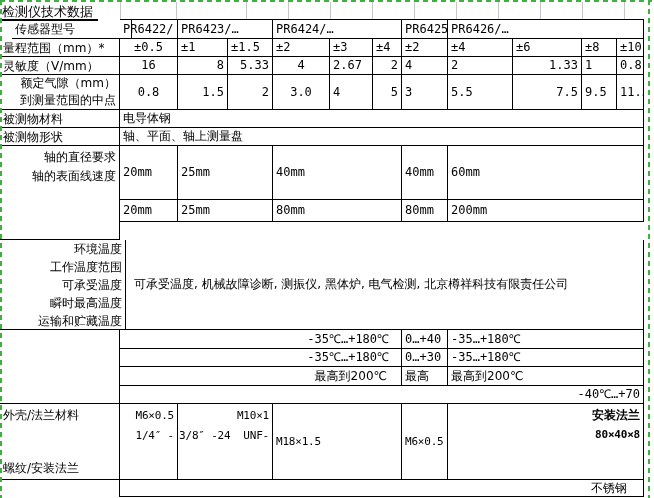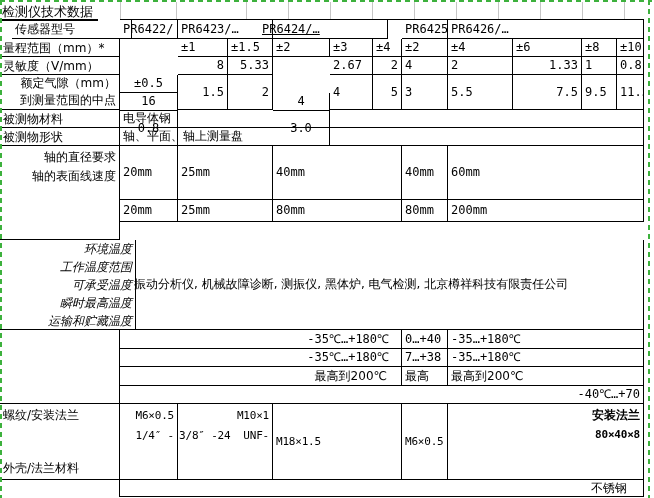--- a/index.html
+++ b/index.html
@@ -14,21 +14,21 @@
   }
   .cell{
     position:absolute;box-sizing:border-box;display:flex;align-items:center;
     overflow:hidden;font-size:12px;line-height:15px;white-space:pre;
     border-right:1px solid var(--border);border-bottom:1px solid var(--border);
     padding:0 3px;
   }
   .mono{font-family:"DejaVu Sans Mono",monospace;}
   .sans{font-family:"DejaVu Sans",sans-serif;}
   .left{justify-content:flex-start;}
-  .center{justify-content:center;padding:0 1px;margin-top:36px;}
+  .center{justify-content:center;padding:0 1px;}
   .right{justify-content:flex-end;}
   .nb{border-bottom:none;}
   .col2{flex-direction:column;align-items:flex-end;justify-content:flex-start;}
   .label{font-size:12px;line-height:18px;}
   .line{position:absolute;background:var(--border);}
   .gridline{position:absolute;background:var(--grid);width:1px;}
   .gdash-h{position:absolute;height:2px;background:repeating-linear-gradient(90deg,var(--green) 0 5px,transparent 5px 9px);}
   .gdash-v{position:absolute;width:2px;background:repeating-linear-gradient(180deg,var(--green) 0 5px,transparent 5px 9px);}
   .title{
     position:absolute;left:2px;top:3px;width:96px;height:16px;
@@ -56,21 +56,21 @@
   <div class="gridline" style="left:582px;top:2px;height:17px;"></div>
   <div class="gridline" style="left:624px;top:2px;height:17px;"></div>
 
   <div class="title">检测仪技术数据</div>
 
   <div class="line" style="left:120px;top:19px;width:524px;height:1px;"></div>
 
   <div class="cell label left" style="left:0;top:20px;width:120px;height:19px;margin-left:12px;">传感器型号</div>
   <div class="cell mono left" style="left:120px;top:20px;width:58px;height:19px;">PR6422/</div>
   <div class="cell mono left" style="left:178px;top:20px;width:95px;height:19px;">PR6423/…</div>
-  <div class="cell mono left" style="left:259px;top:20px;width:129px;height:19px;text-decoration:underline;">PR6424/…</div>
+  <div class="cell mono left" style="left:273px;top:20px;width:129px;height:19px;">PR6424/…</div>
   <div class="cell mono left" style="left:402px;top:20px;width:46px;height:19px;">PR6425</div>
   <div class="cell mono left" style="left:448px;top:20px;width:196px;height:19px;">PR6426/…</div>
 
   <div class="cell label left" style="left:0;top:39px;width:120px;height:18px;">量程范围（mm）*</div>
   <div class="cell mono center" style="left:120px;top:39px;width:58px;height:18px;">±0.5</div>
   <div class="cell mono left" style="left:178px;top:39px;width:50px;height:18px;">±1</div>
   <div class="cell mono left" style="left:228px;top:39px;width:45px;height:18px;">±1.5</div>
   <div class="cell mono left" style="left:273px;top:39px;width:57px;height:18px;">±2</div>
   <div class="cell mono left" style="left:330px;top:39px;width:43px;height:18px;">±3</div>
   <div class="cell mono left" style="left:373px;top:39px;width:29px;height:18px;">±4</div>
@@ -126,48 +126,48 @@
   <div class="cell mono left" style="left:402px;top:146px;width:46px;height:54px;">40mm</div>
   <div class="cell mono left" style="left:448px;top:146px;width:196px;height:54px;">60mm</div>
 
   <div class="cell mono left" style="left:120px;top:200px;width:58px;height:22px;">20mm</div>
   <div class="cell mono left" style="left:178px;top:200px;width:95px;height:22px;">25mm</div>
   <div class="cell mono left" style="left:273px;top:200px;width:129px;height:22px;">80mm</div>
   <div class="cell mono left" style="left:402px;top:200px;width:46px;height:22px;">80mm</div>
   <div class="cell mono left" style="left:448px;top:200px;width:196px;height:22px;">200mm</div>
 
 
-  <div class="cell label col2" style="left:0;top:240px;width:136px;height:90px;line-height:18px;font-style:italic;">
+  <div class="cell label col2" style="left:0;top:240px;width:126px;height:90px;line-height:18px;">
     <div>环境温度</div>
     <div>工作温度范围</div>
     <div>可承受温度</div>
     <div>瞬时最高温度</div>
     <div>运输和贮藏温度</div>
   </div>
-  <div class="cell sans left" style="left:120px;top:240px;width:524px;height:90px;padding-left:14px;">振动分析仪, 机械故障诊断, 测振仪, 黑体炉, 电气检测, 北京樽祥科技有限责任公司</div>
+  <div class="cell sans left" style="left:120px;top:240px;width:524px;height:90px;padding-left:14px;">可承受温度, 机械故障诊断, 测振仪, 黑体炉, 电气检测, 北京樽祥科技有限责任公司</div>
 
   <div class="cell mono right" style="left:120px;top:330px;width:282px;height:19px;padding-right:12px;">-35℃…+180℃</div>
   <div class="cell mono left" style="left:402px;top:330px;width:46px;height:19px;">0…+40</div>
   <div class="cell mono left" style="left:448px;top:330px;width:196px;height:19px;">-35…+180℃</div>
 
   <div class="cell mono right" style="left:120px;top:349px;width:282px;height:18px;padding-right:12px;">-35℃…+180℃</div>
-  <div class="cell mono left" style="left:402px;top:349px;width:46px;height:18px;">7…+38</div>
+  <div class="cell mono left" style="left:402px;top:349px;width:46px;height:18px;">0…+30</div>
   <div class="cell mono left" style="left:448px;top:349px;width:196px;height:18px;">-35…+180℃</div>
 
   <div class="cell sans right" style="left:120px;top:367px;width:282px;height:19px;padding-right:14px;">最高到200℃</div>
   <div class="cell sans left" style="left:402px;top:367px;width:46px;height:19px;">最高</div>
   <div class="cell sans left" style="left:448px;top:367px;width:196px;height:19px;">最高到200℃</div>
 
   <div class="cell mono right" style="left:120px;top:386px;width:524px;height:18px;">-40℃…+70</div>
 
   <div class="cell" style="left:0;top:330px;width:120px;height:74px;"></div>
 
   <div class="cell label" style="left:0;top:404px;width:120px;height:76px;flex-direction:column;align-items:flex-start;justify-content:space-between;padding-top:2px;padding-bottom:2px;">
+    <div>外壳/法兰材料</div>
     <div>螺纹/安装法兰</div>
-    <div>外壳/法兰材料</div>
   </div>
   <div class="cell mono col2 small" style="left:120px;top:404px;width:58px;height:76px;line-height:20px;padding-top:2px;">
     <div>M6×0.5</div>
     <div>1/4″ -</div>
   </div>
   <div class="cell mono col2 small" style="left:178px;top:404px;width:95px;height:76px;line-height:20px;padding-top:2px;">
     <div>M10×1</div>
     <div>3/8″ -24  UNF-</div>
   </div>
   <div class="cell mono left small" style="left:273px;top:404px;width:129px;height:76px;">M18×1.5</div>

